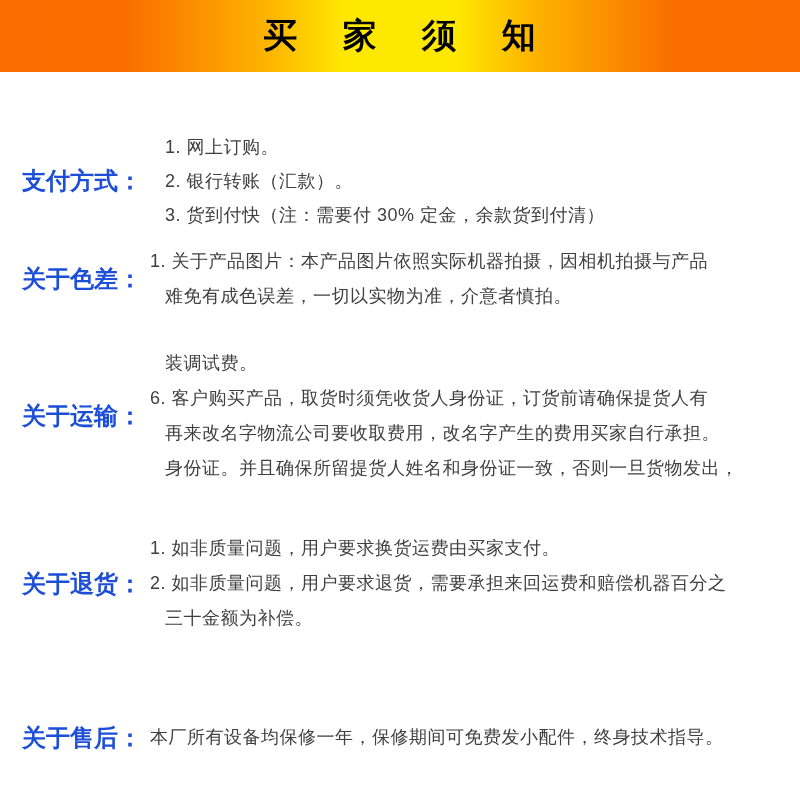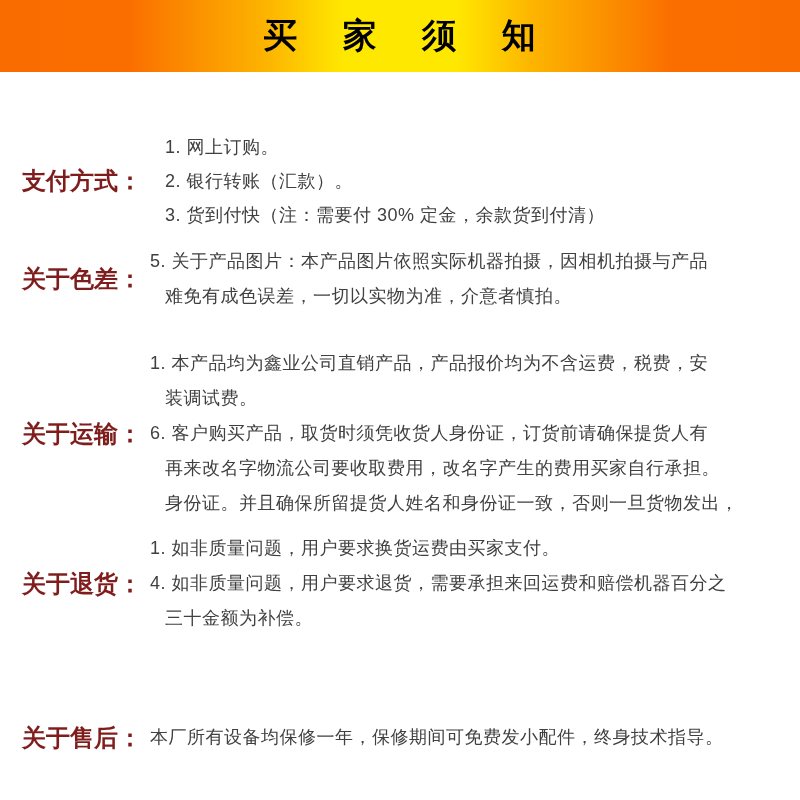--- a/index.html
+++ b/index.html
@@ -38,21 +38,21 @@
     width: 800px;
     display: flex;
     align-items: center;
   }
   .label-col {
     flex: none;
     width: 128px;
     margin-left: 22px;
     font-size: 24px;
     font-weight: bold;
-    color: #7f1d1d;
+    color: #1d4ed8;
     white-space: nowrap;
   }
   .content-col {
     flex: none;
     font-size: 18px;
     color: #404040;
   }
   .line {
     line-height: 35px;
     white-space: nowrap;
@@ -80,41 +80,40 @@
     <div class="content-col s1">
       <div class="line">1. 网上订购。</div>
       <div class="line">2. 银行转账（汇款）。</div>
       <div class="line">3. 货到付快（注：需要付 30% 定金，余款货到付清）</div>
     </div>
   </section>
 
   <section class="row" id="sec-color">
     <div class="label-col">关于色差：</div>
     <div class="content-col">
-      <div class="line">5. 关于产品图片：本产品图片依照实际机器拍摄，因相机拍摄与产品</div>
+      <div class="line">1. 关于产品图片：本产品图片依照实际机器拍摄，因相机拍摄与产品</div>
       <div class="line cont">难免有成色误差，一切以实物为准，介意者慎拍。</div>
     </div>
   </section>
 
   <section class="row" id="sec-shipping">
     <div class="label-col">关于运输：</div>
     <div class="content-col">
-      <div class="line">1. 本产品均为鑫业公司直销产品，产品报价均为不含运费，税费，安</div>
       <div class="line cont">装调试费。</div>
       <div class="line">6. 客户购买产品，取货时须凭收货人身份证，订货前请确保提货人有</div>
       <div class="line cont">再来改名字物流公司要收取费用，改名字产生的费用买家自行承担。</div>
       <div class="line cont">身份证。并且确保所留提货人姓名和身份证一致，否则一旦货物发出，</div>
     </div>
   </section>
 
   <section class="row" id="sec-returns">
     <div class="label-col">关于退货：</div>
     <div class="content-col">
       <div class="line">1. 如非质量问题，用户要求换货运费由买家支付。</div>
-      <div class="line">4. 如非质量问题，用户要求退货，需要承担来回运费和赔偿机器百分之</div>
+      <div class="line">2. 如非质量问题，用户要求退货，需要承担来回运费和赔偿机器百分之</div>
       <div class="line cont">三十金额为补偿。</div>
     </div>
   </section>
 
   <section class="row" id="sec-aftersale">
     <div class="label-col">关于售后：</div>
     <div class="content-col">
       <div class="line">本厂所有设备均保修一年，保修期间可免费发小配件，终身技术指导。</div>
     </div>
   </section>

